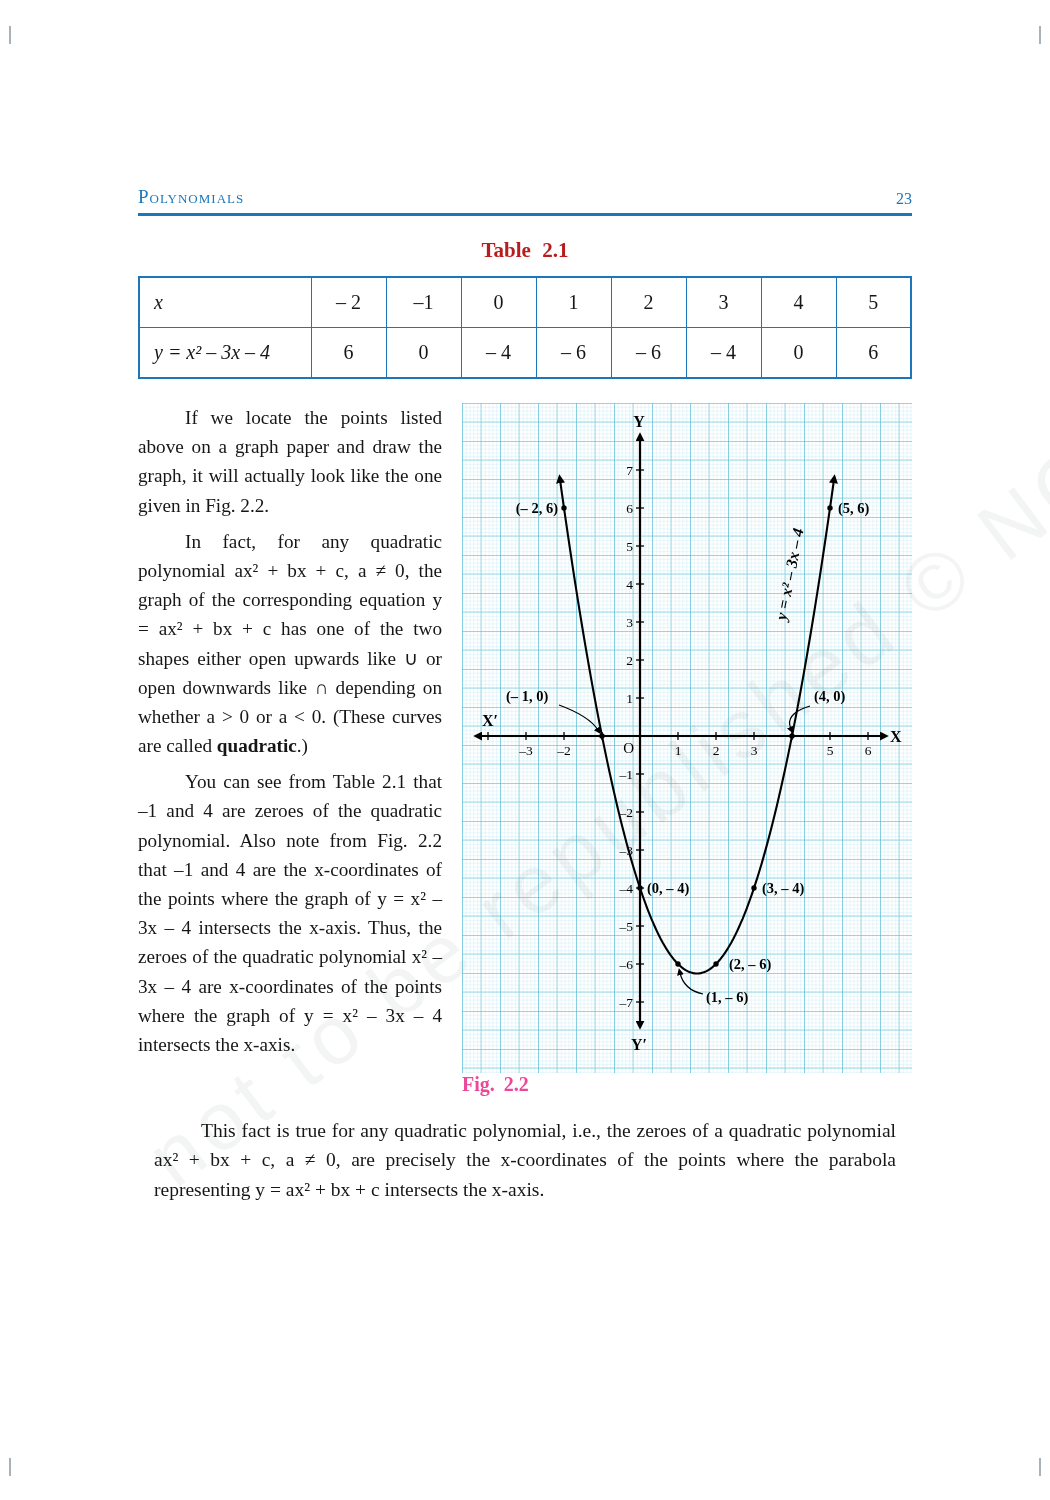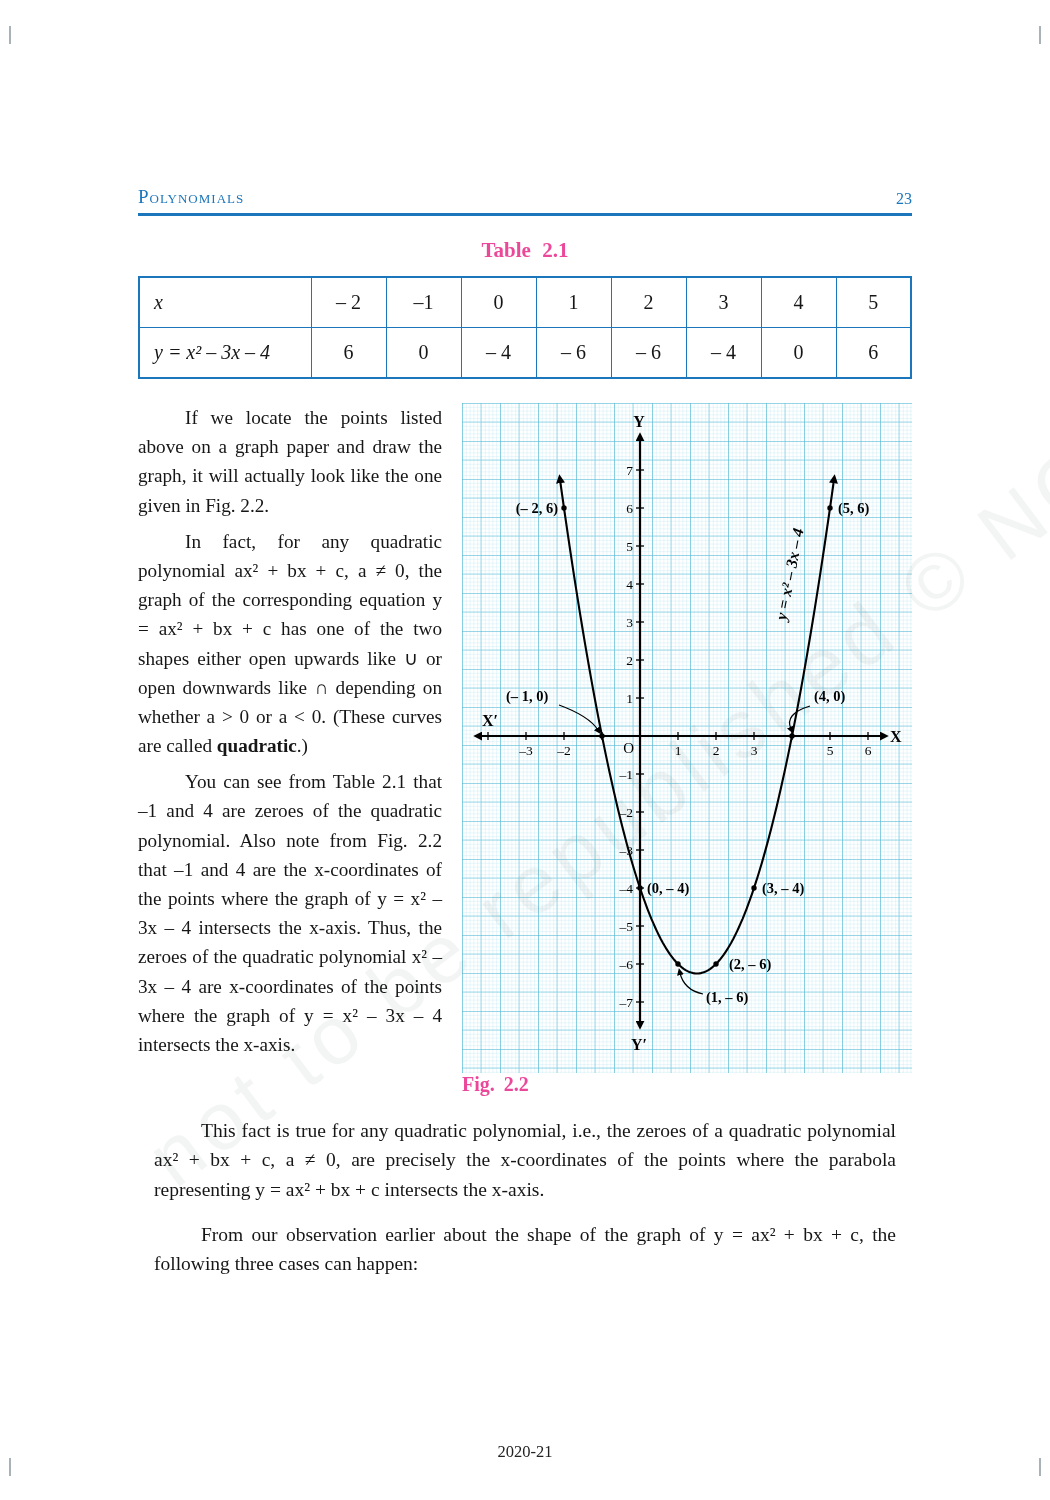--- a/index.html
+++ b/index.html
@@ -9,21 +9,21 @@
   .crop-tl{left:9px;top:26px}.crop-tr{right:9px;top:26px}
   .crop-bl{left:9px;bottom:24px}.crop-br{right:9px;bottom:24px}
   .watermark{position:absolute;left:130px;top:1130px;transform:rotate(-37deg);transform-origin:left top;
              font-family:"Liberation Sans", sans-serif;font-size:82px;letter-spacing:7px;
              color:rgba(40,50,60,0.055);white-space:nowrap;pointer-events:none;z-index:5;}
   .content{position:absolute;left:138px;top:0;width:774px;}
   .header{margin-top:186px;display:flex;justify-content:space-between;align-items:flex-end;}
   .header-title{color:#1b76bb;font-variant:small-caps;font-size:19px;letter-spacing:1px;}
   .page-number{color:#1b76bb;font-size:16px;}
   .rule{height:3px;background:#1b76bb;margin-top:5px;}
-  .table-title{margin-top:22px;text-align:center;color:#ec4899;font-weight:bold;font-size:21px;word-spacing:6px;}
+  .table-title{margin-top:22px;text-align:center;color:#b91c1c;font-weight:bold;font-size:21px;word-spacing:6px;}
   table.datatable{width:100%;border-collapse:collapse;table-layout:fixed;margin-top:13px;
         border:2.5px solid #1b76bb;font-size:20px;}
   table.datatable td{border:1.6px solid #1b76bb;text-align:center;height:47px;}
   table.datatable td.rowlabel{text-align:left;padding-left:14px;font-style:italic;}
   .cols{display:flex;margin-top:24px;gap:20px;}
   .textcol{width:316px;font-size:19.2px;line-height:1.52;text-align:justify;}
   .textcol p{margin:0 0 7px 0;text-indent:47px;}
   .textcol p:last-child{margin-bottom:12px;}
   .figcol{width:450px;}
   #graph-svg{display:block;}
@@ -193,18 +193,16 @@
             <text x="352" y="298" text-anchor="start" class="ptlbl">(4, 0)</text>
             <path d="M 348 303 Q 322 311 329 326" class="leader" marker-end="url(#arrow-s)"></path>
             <circle cx="368" cy="105" r="2.7" class="dot"></circle>
             <text x="376" y="110" text-anchor="start" class="ptlbl">(5, 6)</text>
           </svg>
         <div class="caption">Fig. 2.2</div>
       </div>
     </div>
 
     <p class="full p4">This fact is true for any quadratic polynomial, i.e., the zeroes of a quadratic polynomial ax² + bx + c, a ≠ 0, are precisely the x-coordinates of the points where the parabola representing y = ax² + bx + c intersects the x-axis.</p>
-    <p class="full p5">From our observation earlier about the shape of the graph of y = ax² + bx + c, the following three cases can happen:</p>
   </div>
 
   <div class="watermark">not to be republished © NCERT</div>
-  <div class="footer">2020-21</div>
 </div>
 
 </body></html>

